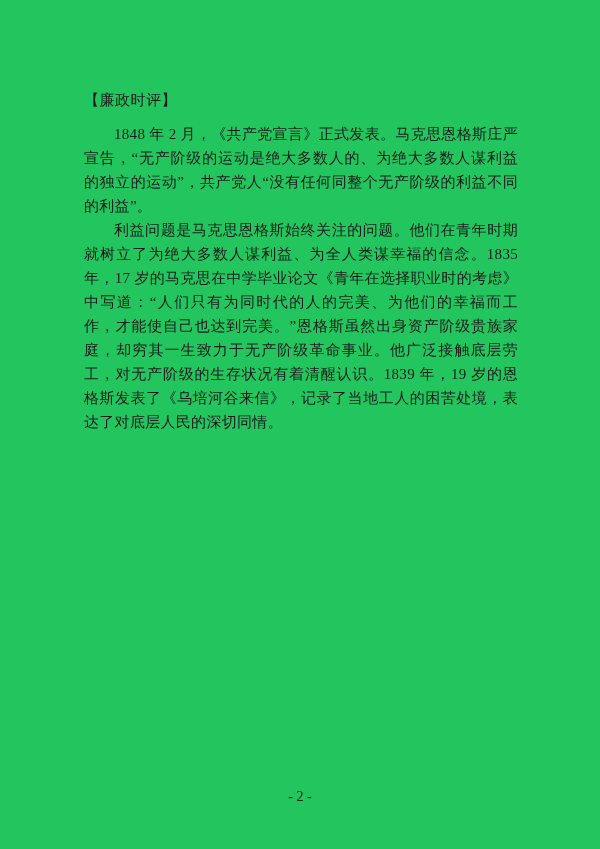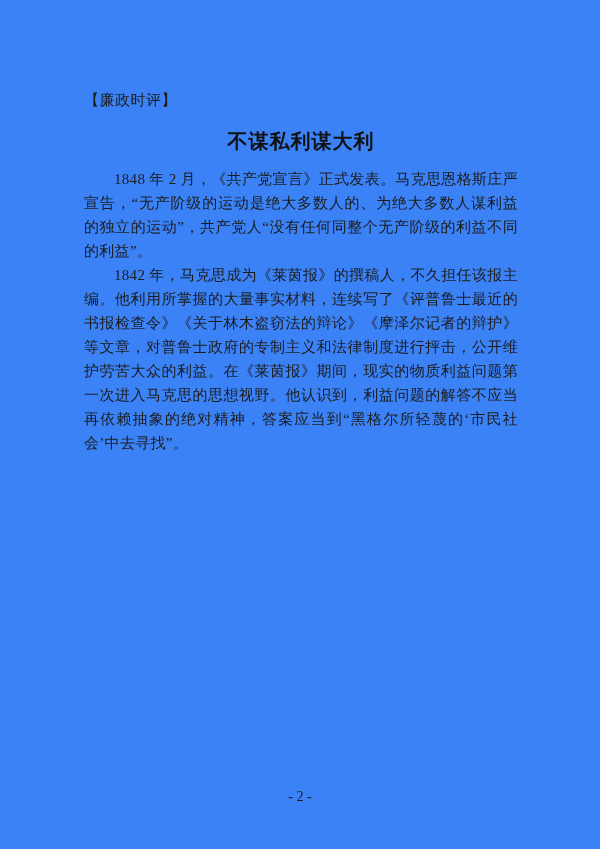--- a/index.html
+++ b/index.html
@@ -4,21 +4,21 @@
 <style>
   html, body {
     margin: 0;
     padding: 0;
     background: #ffffff;
   }
   .page {
     position: relative;
     width: 600px;
     height: 849px;
-    background: #3b82f6;
+    background: #22c55e;
     color: #1c1c1c;
     font-family: "Liberation Serif", "DejaVu Serif", serif;
     overflow: hidden;
     box-sizing: border-box;
   }
   .content {
     position: absolute;
     left: 84px;
     right: 82px;
     top: 90px;
@@ -61,20 +61,19 @@
     line-height: 18px;
     color: #1c1c1c;
   }
 </style>
 </head>
 <body>
 
 <div class="page">
   <div class="content">
     <div class="section-label">【廉政时评】</div>
-    <div class="doc-title">不谋私利谋大利</div>
     <div class="paragraphs">
       <p>1848 年 2 月，《共产党宣言》正式发表。马克思恩格斯庄严宣告，“无产阶级的运动是绝大多数人的、为绝大多数人谋利益的独立的运动”，共产党人“没有任何同整个无产阶级的利益不同的利益”。</p>
-      <p>1842 年，马克思成为《莱茵报》的撰稿人，不久担任该报主编。他利用所掌握的大量事实材料，连续写了《评普鲁士最近的书报检查令》《关于林木盗窃法的辩论》《摩泽尔记者的辩护》等文章，对普鲁士政府的专制主义和法律制度进行抨击，公开维护劳苦大众的利益。在《莱茵报》期间，现实的物质利益问题第一次进入马克思的思想视野。他认识到，利益问题的解答不应当再依赖抽象的绝对精神，答案应当到“黑格尔所轻蔑的‘市民社会’中去寻找”。</p>
+      <p>利益问题是马克思恩格斯始终关注的问题。他们在青年时期就树立了为绝大多数人谋利益、为全人类谋幸福的信念。1835 年，17 岁的马克思在中学毕业论文《青年在选择职业时的考虑》中写道：“人们只有为同时代的人的完美、为他们的幸福而工作，才能使自己也达到完美。”恩格斯虽然出身资产阶级贵族家庭，却穷其一生致力于无产阶级革命事业。他广泛接触底层劳工，对无产阶级的生存状况有着清醒认识。1839 年，19 岁的恩格斯发表了《乌培河谷来信》，记录了当地工人的困苦处境，表达了对底层人民的深切同情。</p>
     </div>
   </div>
   <div class="page-footer">- 2 -</div>
 </div>
 
 </body></html>

